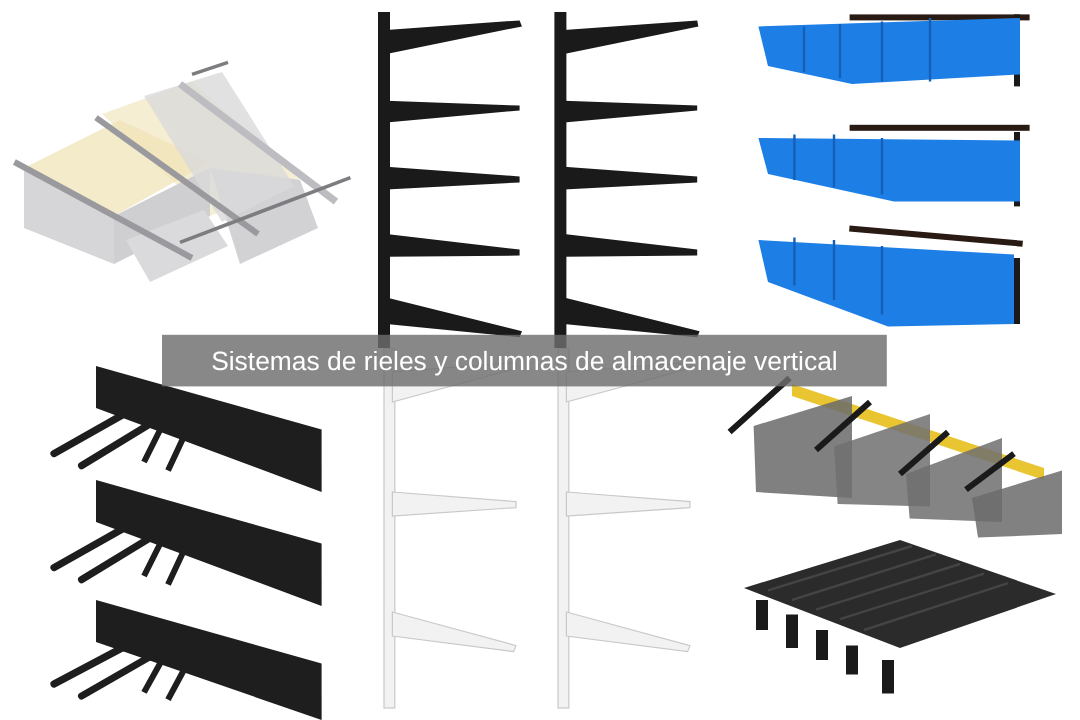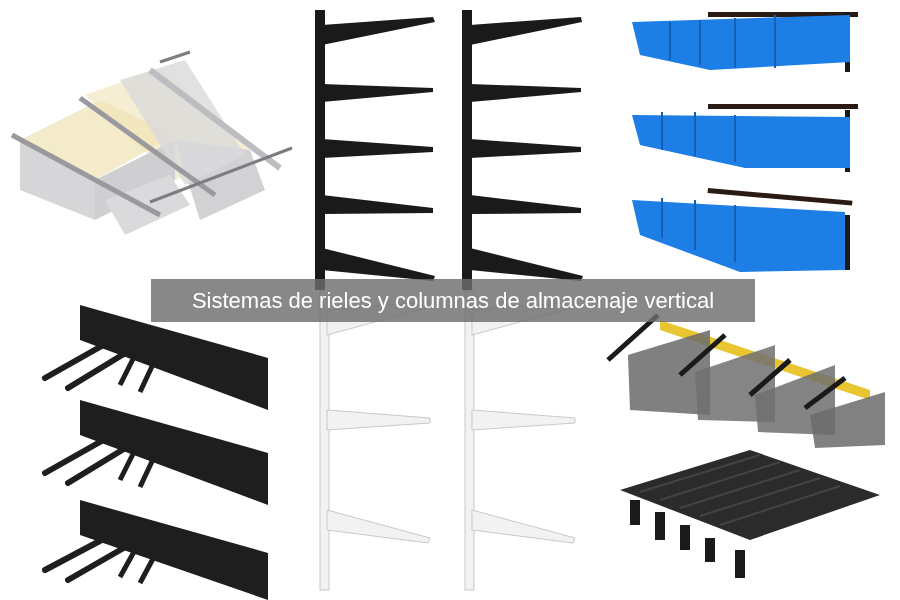--- a/index.html
+++ b/index.html
@@ -1,20 +1,20 @@
 <!DOCTYPE html>
 <html><head>
 <meta charset="utf-8">
 <style>
   html, body { margin:0; padding:0; }
   body { width:900px; height:600px; background:#ffffff; position:relative; overflow:hidden; font-family:"Liberation Sans", sans-serif; }
   .panel { position:absolute; }
   svg { display:block; }
   .caption {
-    position:absolute; left:151px; top:279px; width:604px; height:43px;
+    position:absolute; left:135px; top:279px; width:604px; height:43px;
     background:rgba(110,110,110,0.82);
     color:#ffffff; font-size:22px; line-height:43px; text-align:center;
     font-family:"Liberation Sans", sans-serif; white-space:nowrap;
   }
 </style>
 </head>
 <body>
 
 <div class="panel" style="left:0;top:40px;width:300px;height:220px;">
   <svg width="300" height="220" viewBox="0 0 300 220">

